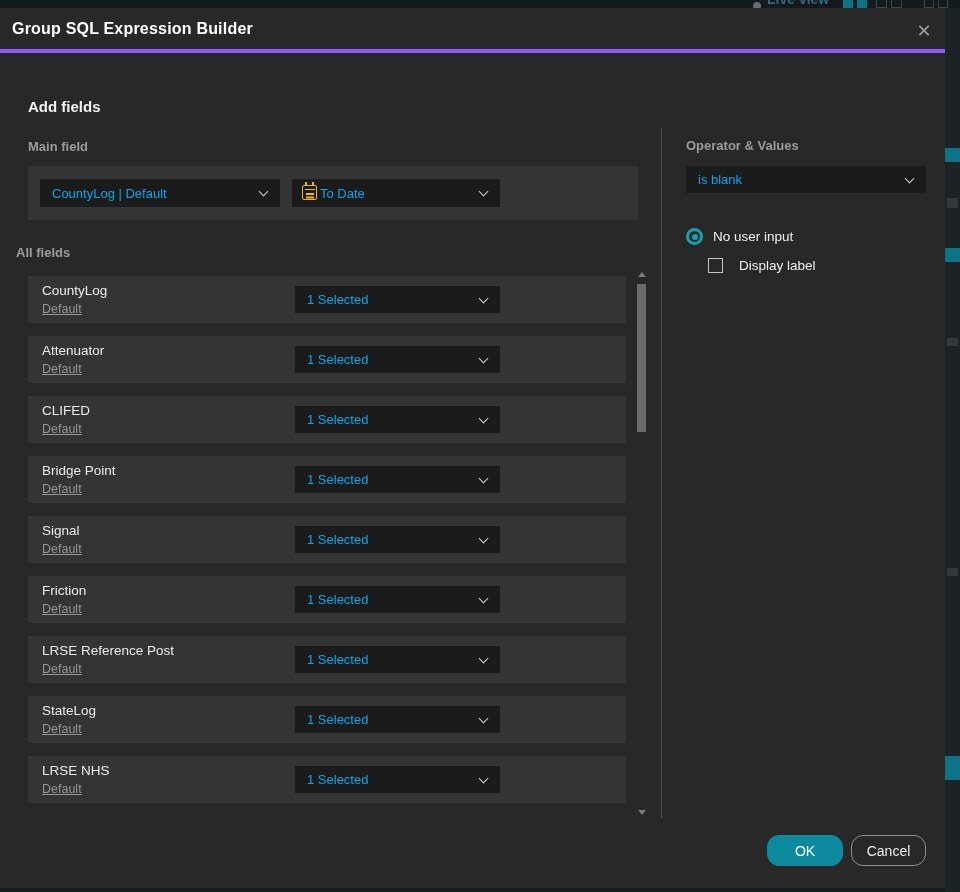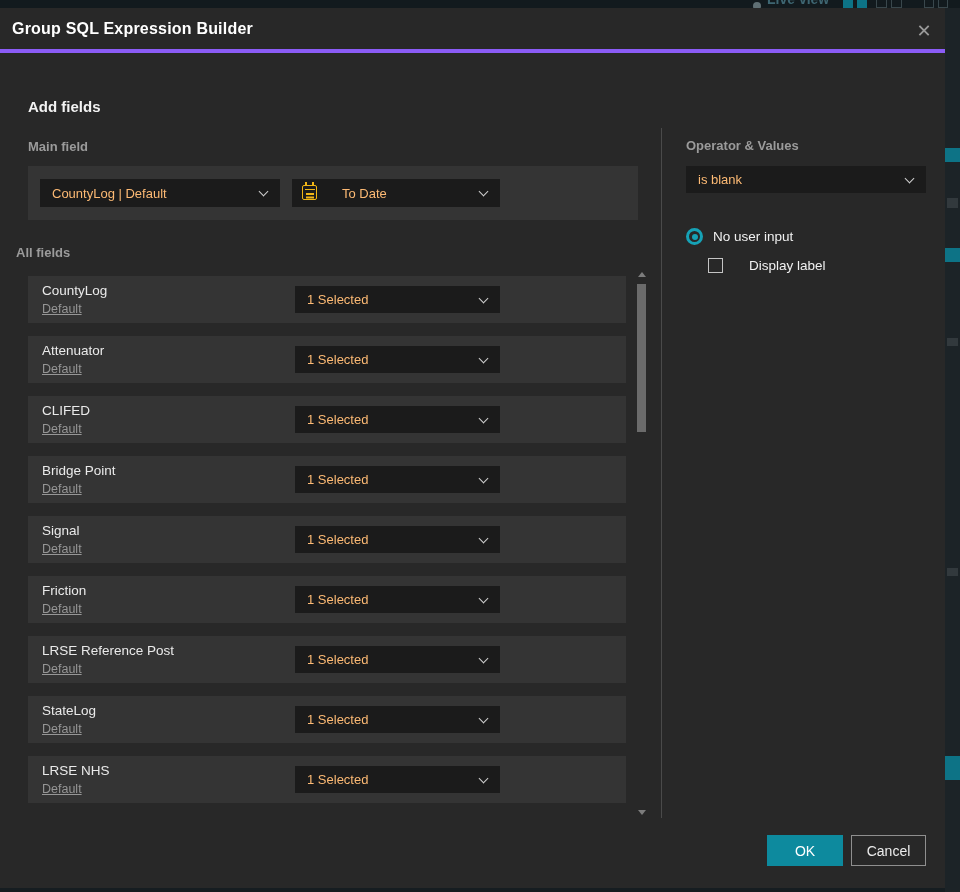--- a/index.html
+++ b/index.html
@@ -51,28 +51,28 @@
 
   .section-title{position:absolute;left:28px;top:90px;font-size:15px;font-weight:700;color:#f2f2f2;}
 
   .sub-label{font-size:13px;font-weight:700;color:var(--label-gray);}
   .main-field-label{position:absolute;left:28px;top:131px;}
   .all-fields-label{position:absolute;left:16px;top:237px;}
   .opval-label{position:absolute;left:686px;top:130px;}
 
   
   .dd{background:var(--dd-bg);display:flex;align-items:center;padding:0 12px;cursor:pointer;position:relative;}
-  .dd .dd-text{font-size:13px;color:#fdba74;white-space:nowrap;overflow:hidden;}
+  .dd .dd-text{font-size:13px;color:#0ea5e9;white-space:nowrap;overflow:hidden;}
   .chev{width:7px;height:7px;border-right:1.6px solid #cfcfcf;border-bottom:1.6px solid #cfcfcf;
     transform:rotate(45deg);position:absolute;right:13px;top:50%;margin-top:-5px;}
 
   
   .main-panel{position:absolute;left:28px;top:158px;width:610px;height:54px;background:var(--panel-bg);text-decoration:underline;}
   .dd-field{position:absolute;left:12px;top:13px;width:240px;height:28px;}
-  .dd-type{position:absolute;left:264px;top:13px;width:208px;height:28px;padding-left:50px;}
+  .dd-type{position:absolute;left:264px;top:13px;width:208px;height:28px;padding-left:28px;}
 
   
   .cal{position:absolute;left:10px;top:6px;width:15px;height:15px;border:1.5px solid var(--amber);border-radius:2px;}
   .cal::before{content:'';position:absolute;left:1.5px;right:1.5px;top:2.5px;border-top:1.5px solid var(--amber);}
   .cal::after{content:'';position:absolute;left:2.5px;right:2.5px;top:7px;height:1.5px;background:var(--amber);
     box-shadow:0 3.5px 0 var(--amber);}
   .cal .tick{position:absolute;top:-4.5px;width:1.8px;height:4px;background:var(--amber);}
   .cal .tick.t1{left:2.2px;} .cal .tick.t2{right:2.2px;}
 
   
@@ -94,25 +94,25 @@
   
   .dd-operator{position:absolute;left:686px;top:158px;width:240px;height:27px;}
 
   .radio-row{position:absolute;left:686px;top:220px;display:flex;align-items:center;cursor:pointer;text-align:right;}
   .radio{width:17px;height:17px;border-radius:50%;border:3px solid var(--radio-teal);background:var(--dialog-bg);position:relative;flex:0 0 auto;}
   .radio.checked::after{content:'';position:absolute;inset:2.5px;border-radius:50%;background:var(--radio-teal);}
   .radio-label{margin-left:10px;font-size:13.5px;color:#f0f0f0;}
 
   .check-row{position:absolute;left:708px;top:250px;display:flex;align-items:center;cursor:pointer;}
   .checkbox{width:15px;height:15px;border:1.5px solid #c4c4c4;background:transparent;flex:0 0 auto;}
-  .check-label{margin-left:26px;font-size:13.5px;color:#f0f0f0;}
+  .check-label{margin-left:16px;font-size:13.5px;color:#f0f0f0;}
 
   
   .btn{position:absolute;top:827px;height:31px;font-size:14px;cursor:pointer;font-family:inherit;
-    display:flex;align-items:center;justify-content:center;}
+    display:flex;align-items:center;justify-content:center;border-radius:12px;}
   .btn-ok{left:767px;width:76px;background:var(--accent);color:#ffffff;border:1px solid var(--accent);}
   .btn-cancel{left:851px;width:75px;background:transparent;color:#ececec;border:1px solid #8f8f8f;}
 </style>
 </head>
 <body>
 
 <div class="backdrop-top">
   <span class="bd-dot"></span>
   <span class="bd-liveview">Live view</span>
   <span class="bd-chip c1"></span>

